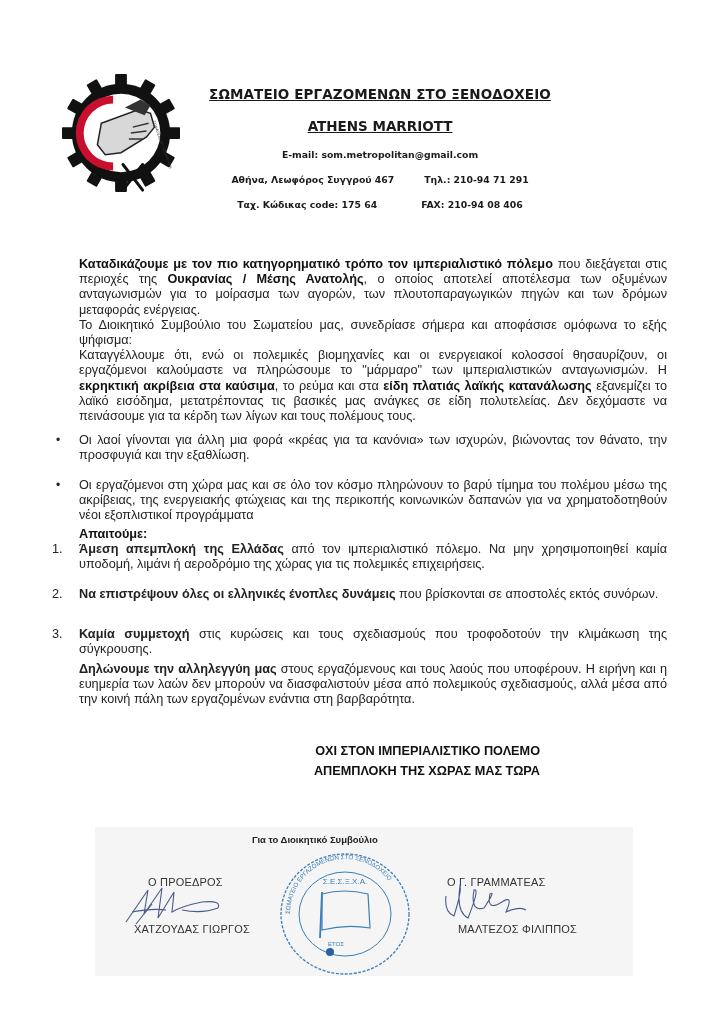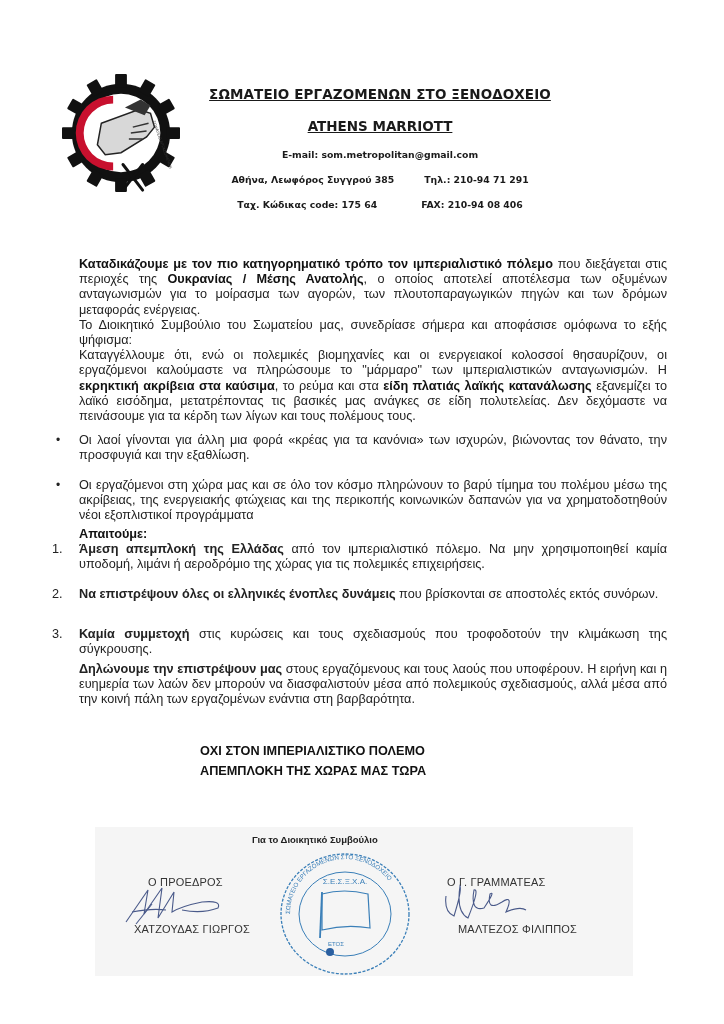--- a/index.html
+++ b/index.html
@@ -27,21 +27,21 @@
              text-align: justify; color: #222; }
   .bullet { position: relative; }
   .bullet .dot { position: absolute; left: -23px; top: 0; font-size: 12px; }
   .demands-title { position: absolute; left: 79px; top: 527px; font-size: 12.7px; font-weight: bold; color:#111; }
   .demand { position: absolute; left: 79px; width: 588px; font-size: 12.7px; line-height: 15.2px;
             text-align: justify; color: #222; }
   .demand .num { position: absolute; left: -27px; top: 0; }
   .solidarity { position: absolute; left: 79px; top: 662px; width: 588px; font-size: 12.7px; line-height: 15.2px;
                 text-align: justify; color: #222; }
 
-  .slogans { position: absolute; left: 200px; top: 741px; width: 340px; text-align: left;
+  .slogans { position: absolute; left: 200px; top: 741px; width: 340px; text-align: right;
              font-size: 12.7px; font-weight: bold; line-height: 20px; color: #111; }
 
   
   .sig-block { position: absolute; left: 95px; top: 827px; width: 538px; height: 149px; background: #f5f5f5; }
   .sig-heading { position: absolute; left: 252px; top: 834px; font-size: 9.5px; font-weight: bold; color:#222; }
   .sig-role { position: absolute; font-size: 11px; color: #333; letter-spacing: 0.2px; }
   .sig-name { position: absolute; font-size: 11px; color: #333; letter-spacing: 0.2px; }
   .signature { position: absolute; }
   .stamp { position: absolute; left: 272px; top: 848px; width: 146px; height: 130px; }
 </style>
@@ -82,21 +82,21 @@
     <line x1="82" y1="94" x2="62" y2="120"></line>
   </g>
   <text x="92" y="50" font-size="4" fill="#333" transform="rotate(70 92 50)">ΣΩΜΑΤΕΙΟ ΕΡΓΑΖΟΜΕΝΩΝ</text>
 </svg>
 
 <div class="header">
   <div class="h-title">ΣΩΜΑΤΕΙΟ ΕΡΓΑΖΟΜΕΝΩΝ ΣΤΟ ΞΕΝΟΔΟΧΕΙΟ</div>
   <div class="h-sub">ATHENS MARRIOTT</div>
   <div class="h-line">E-mail: som.metropolitan@gmail.com</div>
   <div class="h-row">
-    <span>Αθήνα, Λεωφόρος Συγγρού 385</span>
+    <span>Αθήνα, Λεωφόρος Συγγρού 467</span>
     <span>Τηλ.: 210-94 71 291</span>
   </div>
   <div class="h-row" style="gap:44px;">
     <span>Ταχ. Κώδικας code: 175 64</span>
     <span>FAX: 210-94 08 406</span>
   </div>
 </div>
 
 <div class="body">
   <p><b>Καταδικάζουμε με τον πιο κατηγορηματικό τρόπο τον ιμπεριαλιστικό πόλεμο</b><span> που διεξάγεται στις περιοχές της </span><b>Ουκρανίας / Μέσης Ανατολής</b><span>, ο οποίος αποτελεί αποτέλεσμα των οξυμένων ανταγωνισμών για το μοίρασμα των αγορών, των πλουτοπαραγωγικών πηγών και των δρόμων μεταφοράς ενέργειας.</span></p>
@@ -116,21 +116,21 @@
 <div class="demand" style="top:542px;">
   <span class="num">1.</span><b>Άμεση απεμπλοκή της Ελλάδας</b><span> από τον ιμπεριαλιστικό πόλεμο. Να μην χρησιμοποιηθεί καμία υποδομή, λιμάνι ή αεροδρόμιο της χώρας για τις πολεμικές επιχειρήσεις.</span>
 </div>
 <div class="demand" style="top:587px;">
   <span class="num">2.</span><b>Να επιστρέψουν όλες οι ελληνικές ένοπλες δυνάμεις</b><span> που βρίσκονται σε αποστολές εκτός συνόρων.</span>
 </div>
 <div class="demand" style="top:627px;">
   <span class="num">3.</span><b>Καμία συμμετοχή</b><span> στις κυρώσεις και τους σχεδιασμούς που τροφοδοτούν την κλιμάκωση της σύγκρουσης.</span>
 </div>
 
-<div class="solidarity"><b>Δηλώνουμε την επιστρέψουν μας</b><span> στους εργαζόμενους και τους λαούς που υποφέρουν. Η ειρήνη και η ευημερία των λαών δεν μπορούν να διασφαλιστούν μέσα από πολεμικούς σχεδιασμούς, αλλά μέσα από την κοινή πάλη των εργαζομένων ενάντια στη βαρβαρότητα.</span></div>
+<div class="solidarity"><b>Δηλώνουμε την αλληλεγγύη μας</b><span> στους εργαζόμενους και τους λαούς που υποφέρουν. Η ειρήνη και η ευημερία των λαών δεν μπορούν να διασφαλιστούν μέσα από πολεμικούς σχεδιασμούς, αλλά μέσα από την κοινή πάλη των εργαζομένων ενάντια στη βαρβαρότητα.</span></div>
 
 <div class="slogans">
   <div>ΟΧΙ ΣΤΟΝ ΙΜΠΕΡΙΑΛΙΣΤΙΚΟ ΠΟΛΕΜΟ</div>
   <div>ΑΠΕΜΠΛΟΚΗ ΤΗΣ ΧΩΡΑΣ ΜΑΣ ΤΩΡΑ</div>
 </div>
 
 <div class="sig-block"></div>
 <div class="sig-heading">Για το Διοικητικό Συμβούλιο</div>
 
 <div class="sig-role" style="left:148px; top:876px;">Ο ΠΡΟΕΔΡΟΣ</div>

